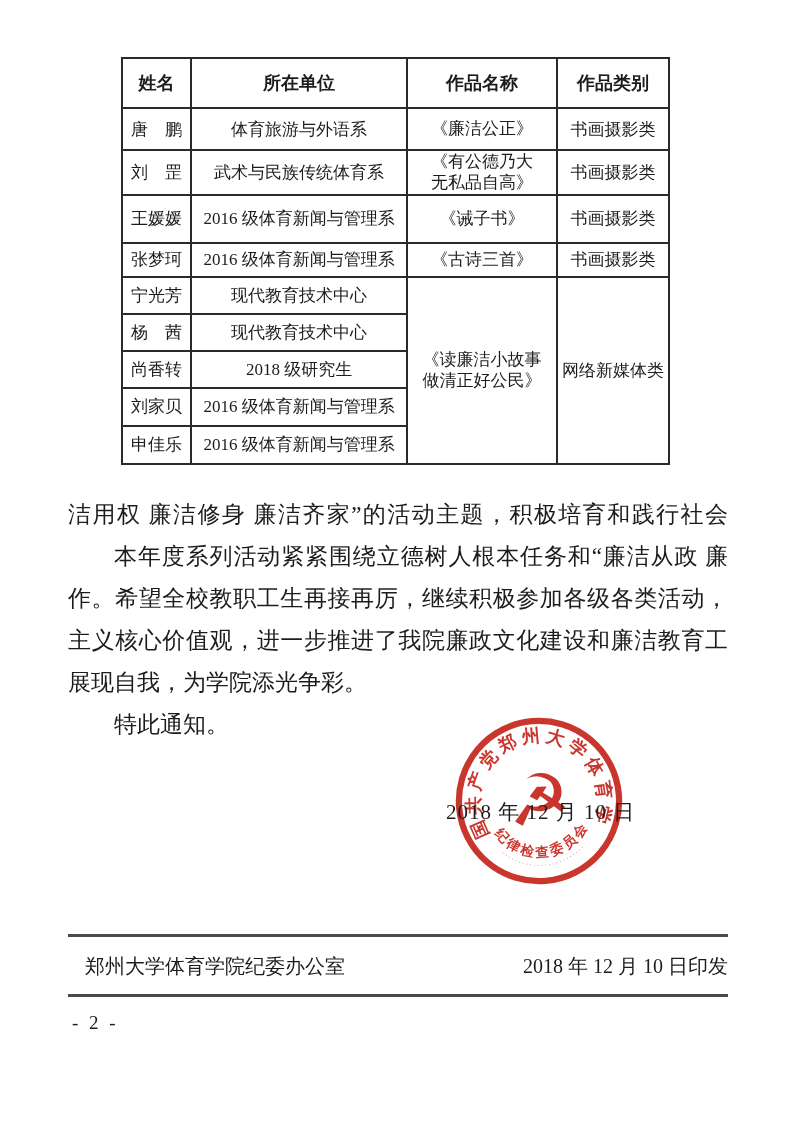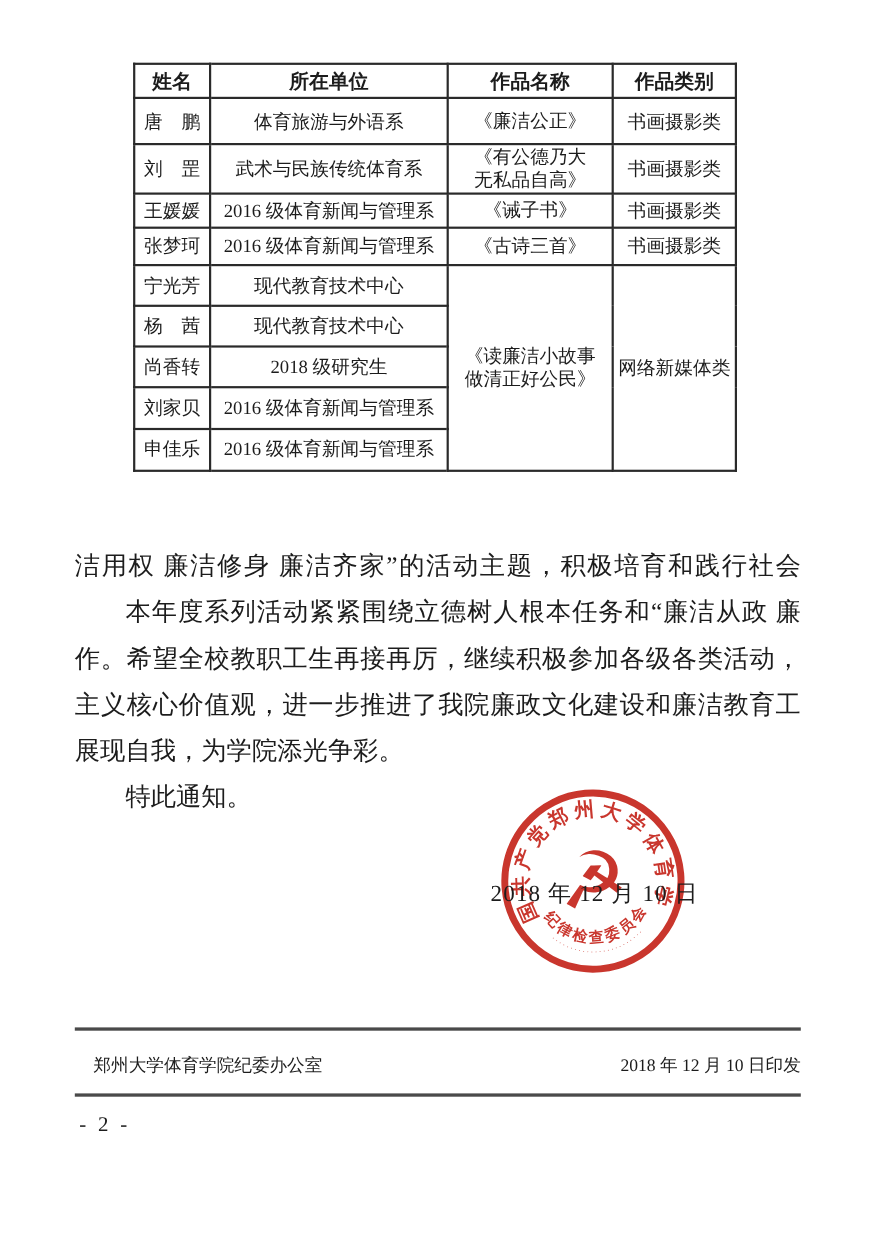--- a/index.html
+++ b/index.html
@@ -30,24 +30,24 @@
   }
   .award-table th {
     font-family: "Liberation Sans", sans-serif;
     font-weight: 700;
     font-size: 18px;
   }
   .col-name { width: 69px; }
   .col-unit { width: 216px; }
   .col-work { width: 150px; }
   .col-cat  { width: 112px; }
-  tr.rh-head { height: 31px; }
+  tr.rh-head { height: 50px; }
   tr.rh-1 { height: 42px; }
   tr.rh-2 { height: 44px; }
-  tr.rh-3 { height: 31px; border-radius: 18px; }
+  tr.rh-3 { height: 48px; border-radius: 18px; }
   tr.rh-4 { height: 34px; }
   tr.rh-s { height: 37px; }
   tr.rh-t { height: 38px; }
   .work-cell { white-space: pre-line; line-height: 1.25; }
 
   
   .body-text {
     position: absolute; left: 68px; top: 494px; width: 660px;
     font-size: 23px; line-height: 42px;
   }
@@ -75,22 +75,21 @@
   
   .rule {
     position: absolute; left: 68px; width: 660px; height: 3px;
     background: #4a4a4a;
   }
   .rule-top { top: 934px; }
   .rule-bottom { top: 994px; }
   .footer-row {
     position: absolute; left: 68px; top: 953px; width: 660px;
     display: flex; justify-content: space-between; align-items: baseline;
-    font-size: 16px;
-    margin-top: 6px;
+    font-size: 20px;
   }
   .footer-issuer { padding-left: 17px; }
   .page-number {
     position: absolute; left: 72px; top: 1012px;
     font-size: 19px; letter-spacing: 3px;
   }
 </style>
 </head>
 <body>
 

